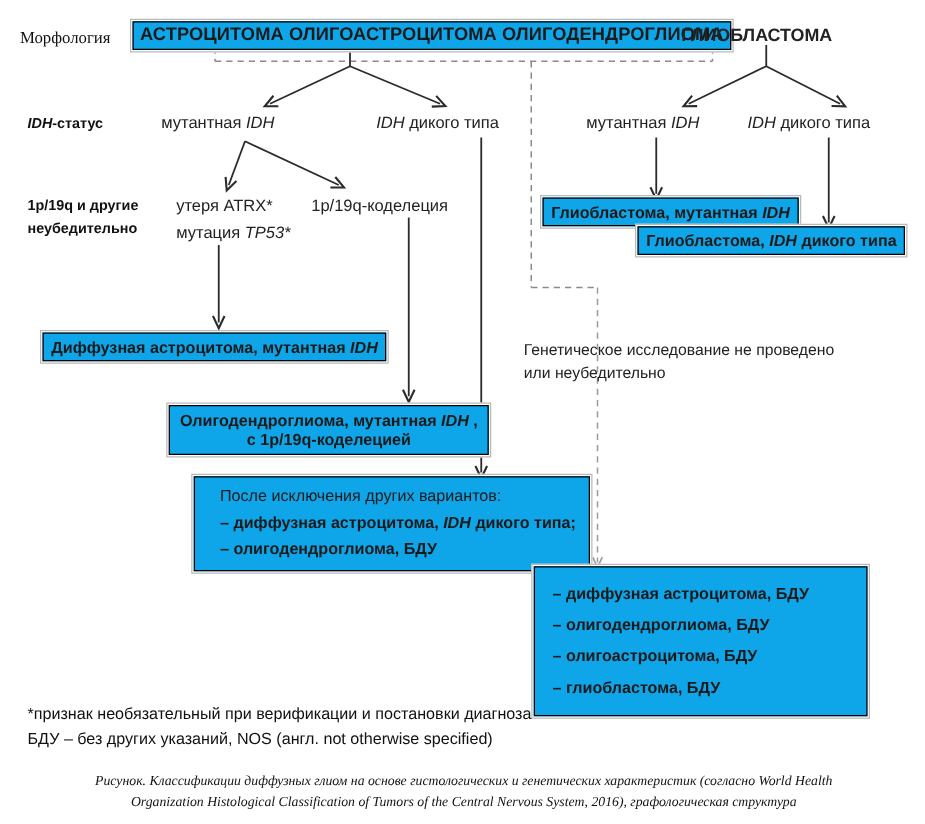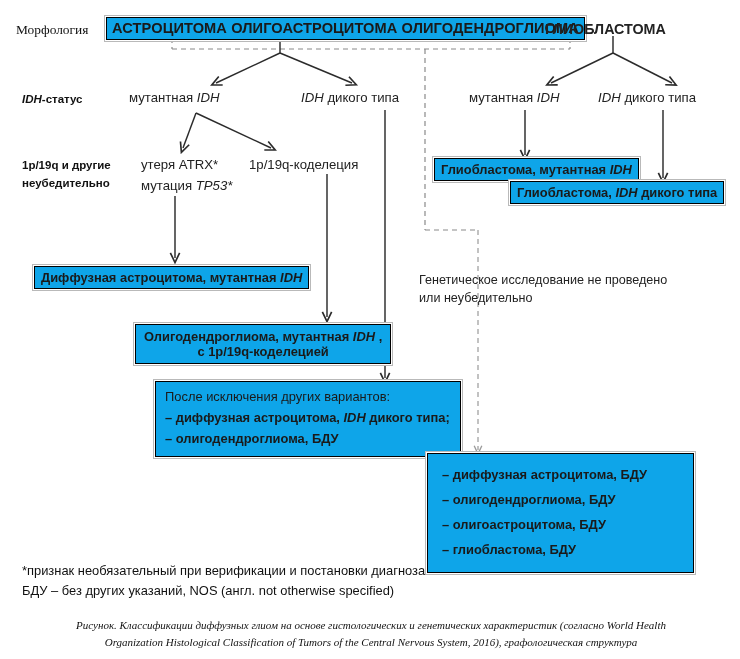--- a/index.html
+++ b/index.html
@@ -219,21 +219,21 @@
     </div>
   </div>
 
   <div class="node boxed diag-box" style="left:508px; top:179px;">
     <div class="inner">
       <span>Глиобластома, </span><i>IDH</i><span> дикого типа</span>
     </div>
   </div>
 
   <div class="node boxed list-box" style="left:153px; top:379px;">
-    <div class="inner" style="padding:5px 10px 6px 9px;">
+    <div class="inner" style="padding:5px 10px 6px 20px;">
       <div class="li first">После исключения других вариантов:</div>
       <div class="li">
         <span>– диффузная астроцитома, </span><i>IDH</i><span>  дикого типа;</span>
       </div>
       <div class="li">– олигодендроглиома, БДУ</div>
     </div>
   </div>
 
   <div class="node boxed list-box" style="left:425px; top:451px;">
     <div class="inner" style="padding:8px 46px 9px 14px;">

